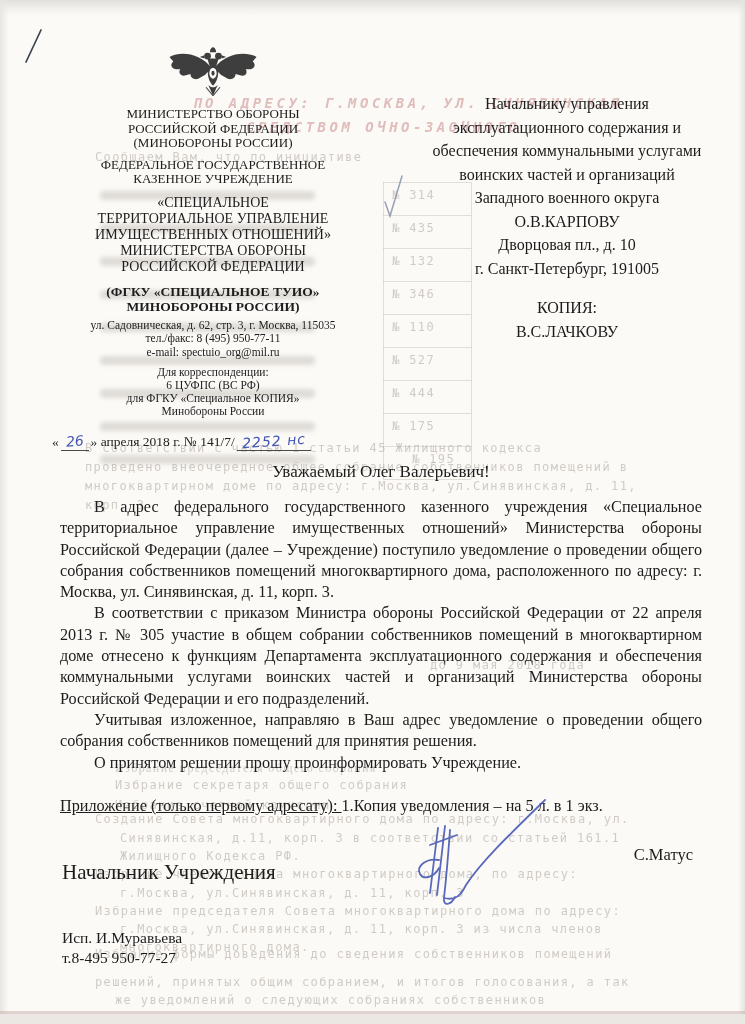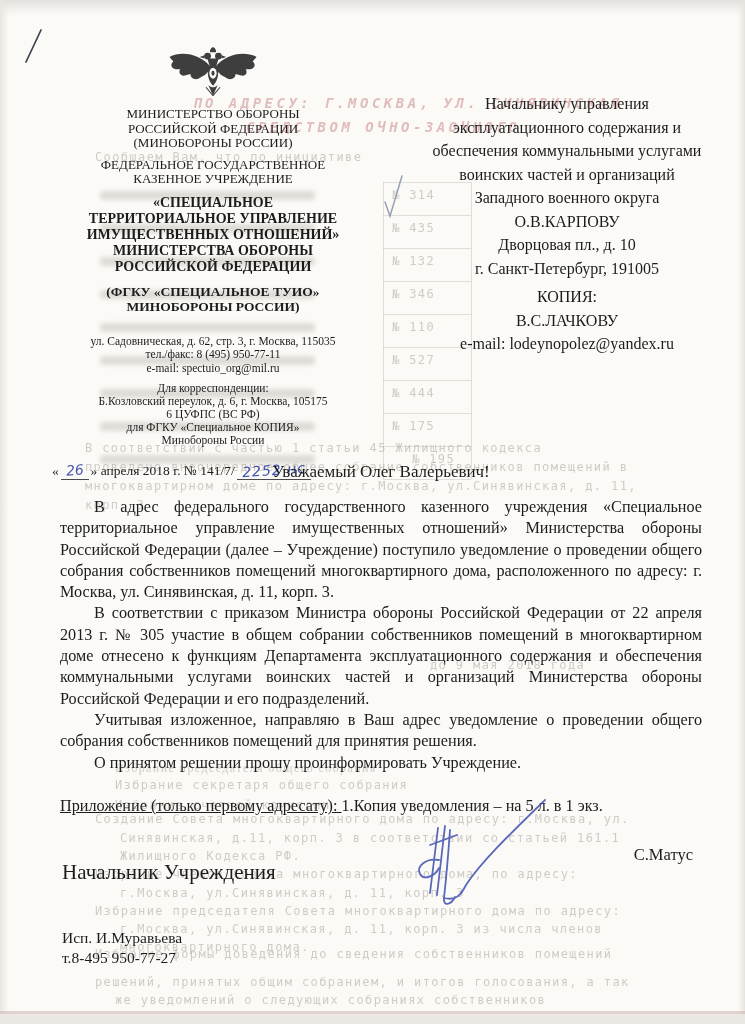--- a/index.html
+++ b/index.html
@@ -27,35 +27,35 @@
   .bleed-hline{position:absolute;height:1px;background:rgba(178,168,158,.35);filter:blur(.4px);}
   .bleed-vline{position:absolute;width:1px;background:rgba(178,168,158,.35);filter:blur(.4px);}
 
   .content{position:absolute;inset:0;z-index:2;}
 
   
   .letterhead{position:absolute;left:42px;top:46px;width:342px;text-align:center;}
   .emblem{display:block;margin:0 auto 5px auto;}
   .lh-ministry div{font-size:13px;line-height:14.5px;}
   .lh-fgku{margin-top:7px;} .lh-fgku div{font-size:13px;line-height:14.5px;font-weight:normal;}
-  .lh-name{margin-top:8px;} .lh-name div{font-size:14px;line-height:16px;font-weight:bold;}
+  .lh-name{margin-top:8px;} .lh-name div{font-size:14px;line-height:16px;font-weight:normal;}
   .lh-short{margin-top:9px;} .lh-short div{font-size:13.5px;line-height:15px;font-weight:bold;}
-  .lh-addr{margin-top:21px;} .lh-addr div{font-size:11.5px;line-height:13.5px;}
+  .lh-addr{margin-top:5px;} .lh-addr div{font-size:11.5px;line-height:13.5px;}
   .lh-corr{margin-top:7px;} .lh-corr div{font-size:11.5px;line-height:13px;}
 
   .dateline{margin-top:15px;text-align:left;font-size:13.5px;padding-left:10px;white-space:nowrap;}
   .ink{font-family:"DejaVu Sans",sans-serif;font-style:italic;color:#4355b2;font-size:14px;}
   .slot{display:inline-block;border-bottom:1px solid #4a4a4a;padding:0 5px;margin:0 2px;}
   .slot .ink{display:inline-block;transform:rotate(-5deg);}
   .slot2 .ink{transform:rotate(-4deg);letter-spacing:1px;}
 
   
   .addressee{position:absolute;left:396px;top:92px;width:342px;text-align:center;}
   .addr-to div{font-size:16px;line-height:23.5px;}
-  .addr-copy{margin-top:5px;} .addr-copy div{font-size:16px;line-height:23.5px;}
+  .addr-copy{margin-top:16px;} .addr-copy div{font-size:16px;line-height:23.5px;}
 
   
   .letter-body{position:absolute;left:60px;top:448px;width:642px;}
   .salutation{text-align:center;font-size:17px;margin:14px 0 15px 0;}
   .letter-body p.par{margin:0;font-size:16.2px;line-height:21.3px;text-align:justify;
                      text-indent:34px;}
   .attachment{margin-top:22px !important;text-align:left !important;text-indent:0 !important;}
   .attachment .u{text-decoration:underline;}
 
   
@@ -177,21 +177,20 @@
         <div>(ФГКУ «СПЕЦИАЛЬНОЕ ТУИО»</div>
         <div>МИНОБОРОНЫ РОССИИ)</div>
       </div>
     <div class="lh-addr">
         <div>ул. Садовническая, д. 62, стр. 3,  г. Москва, 115035</div>
         <div>тел./факс: 8 (495) 950-77-11</div>
         <div>e-mail: spectuio_org@mil.ru</div>
       </div>
     <div class="lh-corr">
         <div>Для корреспонденции:</div>
-        <div>Б.Козловский переулок, д. 6, г. Москва, 105175</div>
         <div>6 ЦУФПС (ВС РФ)</div>
         <div>для ФГКУ «Специальное КОПИЯ»</div>
         <div>Минобороны России</div>
       </div>
 
     <div class="dateline">
       <span>«</span><span class="slot"><span class="ink">26</span></span><span>» апреля 2018 г. № 141/7/</span><span class="slot slot2"><span class="ink">2252 нс</span></span>
     </div>
   </div>
 
@@ -206,21 +205,20 @@
         <div>обеспечения коммунальными услугами</div>
         <div>воинских частей и организаций</div>
         <div>Западного военного округа</div>
         <div>О.В.КАРПОВУ</div>
         <div>Дворцовая пл., д. 10</div>
         <div>г. Санкт-Петербург, 191005</div>
       </div>
     <div class="addr-copy">
         <div>КОПИЯ:</div>
         <div>В.С.ЛАЧКОВУ</div>
-        <div>e-mail: lodeynopolez@yandex.ru</div>
       </div>
   </div>
 
   <div class="letter-body">
     <p class="salutation">Уважаемый Олег Валерьевич!</p>
     <p class="par">В адрес федерального государственного казенного учреждения «Специальное территориальное управление имущественных отношений» Министерства обороны Российской Федерации (далее – Учреждение) поступило уведомление о проведении общего собрания собственников помещений многоквартирного дома, расположенного по адресу: г. Москва, ул. Синявинская, д. 11, корп. 3.</p>
     <p class="par">В соответствии с приказом Министра обороны Российской Федерации от 22 апреля 2013 г. № 305 участие в общем собрании собственников помещений в многоквартирном доме отнесено к функциям Департамента эксплуатационного содержания и обеспечения коммунальными услугами воинских частей и организаций Министерства обороны Российской Федерации и его подразделений.</p>
     <p class="par">Учитывая изложенное, направляю в Ваш адрес уведомление о проведении общего собрания собственников помещений для принятия решения.</p>
     <p class="par">О принятом решении прошу проинформировать Учреждение.</p>
     <p class="par attachment">

